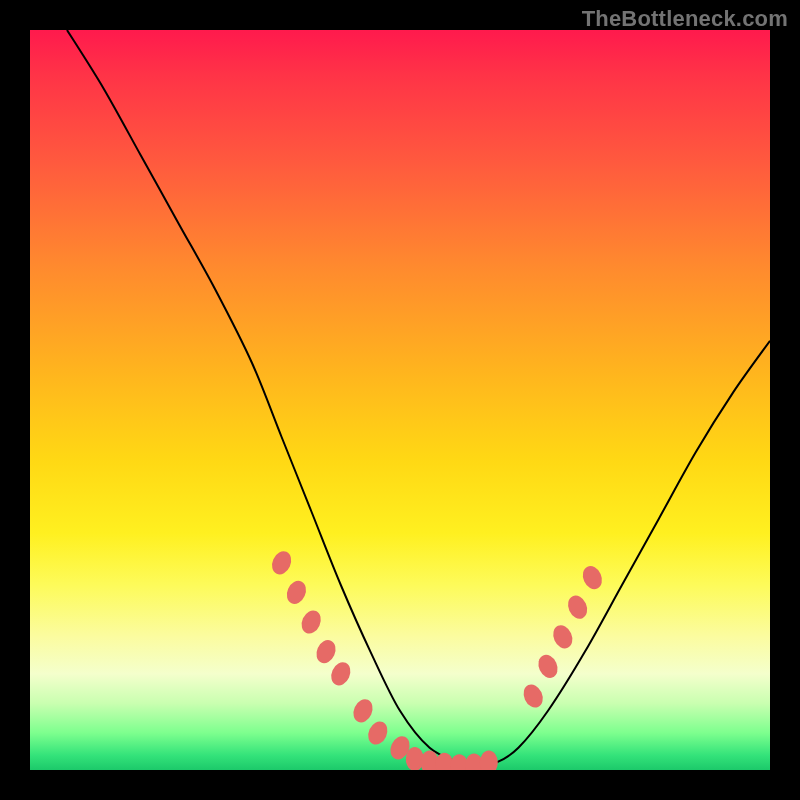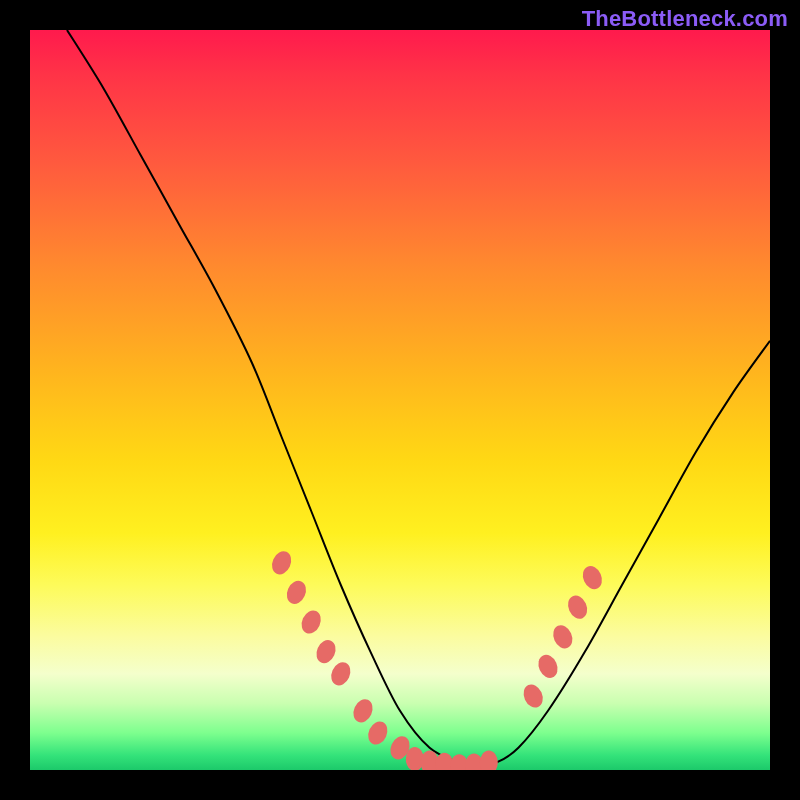--- a/index.html
+++ b/index.html
@@ -49,21 +49,21 @@
       #34e37a 98%,
       #1cc96a 100%
     );
   }
   .watermark {
     position: absolute;
     top: 6px;
     right: 12px;
     font-size: 22px;
     font-weight: 600;
-    color: #8b5cf6;
+    color: #737373;
     letter-spacing: 0.2px;
     user-select: none;
   }
   svg.curve {
     position: absolute;
     top: 0; left: 0;
     width: 100%;
     height: 100%;
     overflow: visible;
   }

